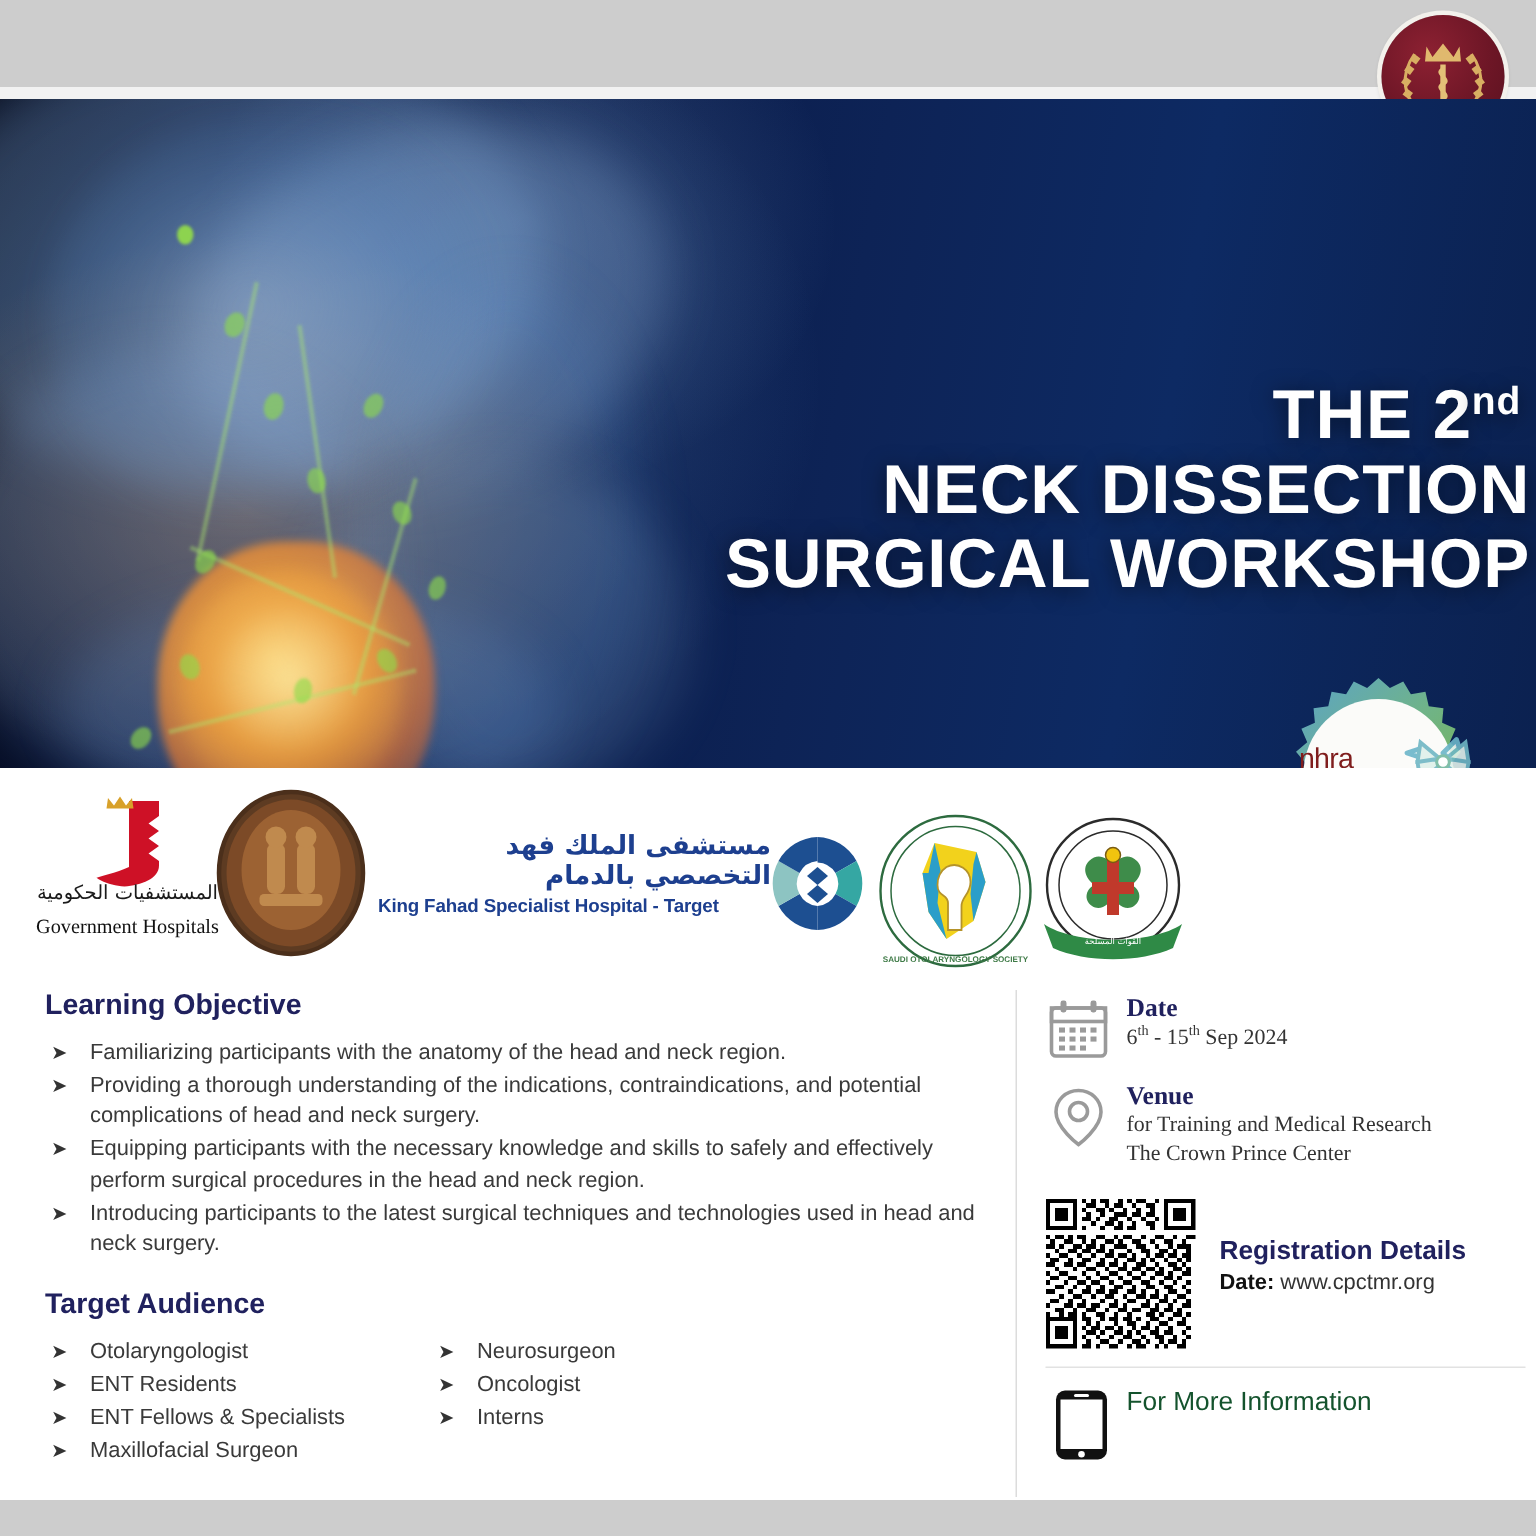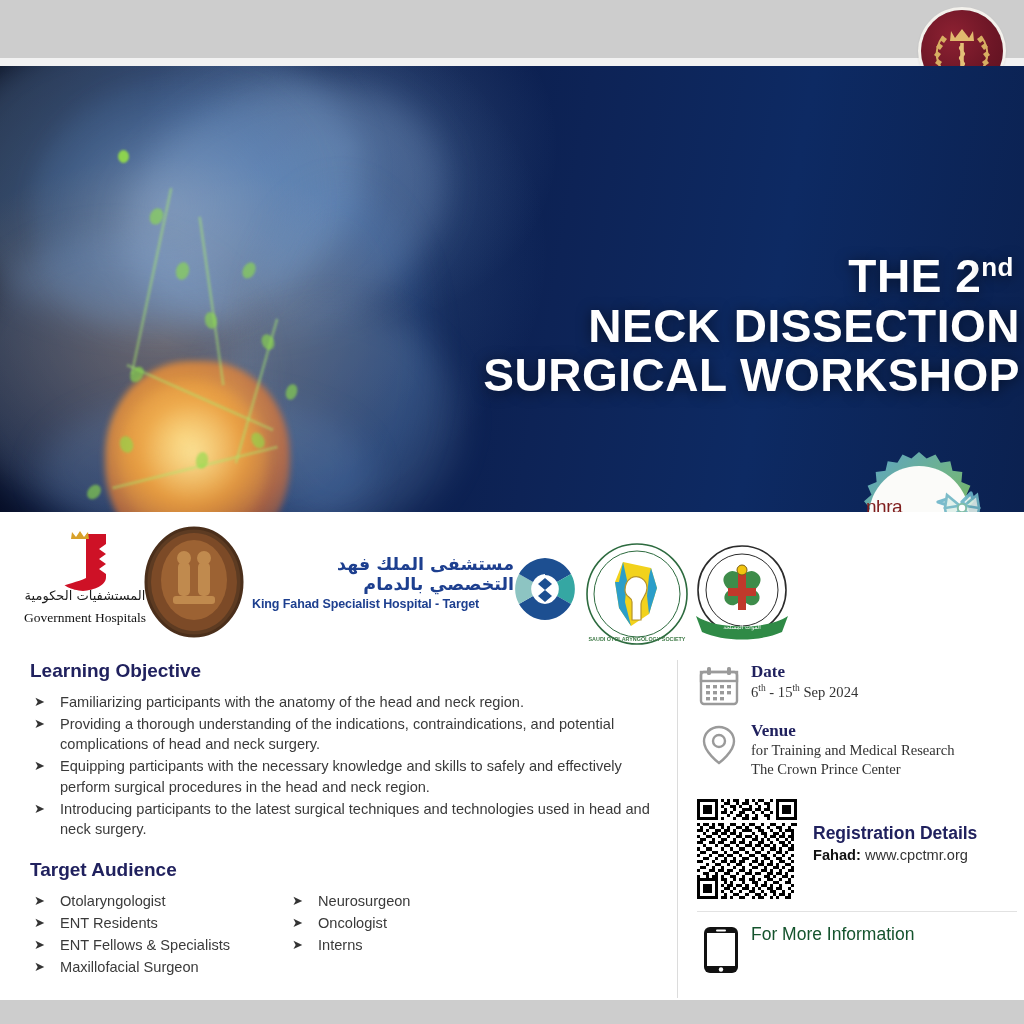--- a/index.html
+++ b/index.html
@@ -451,21 +451,21 @@
             <path d="M9 27h1v1h-1zM11 27h1v1h-1zM15 27h1v1h-1zM18 27h2v1h-2zM22 27h1v1h-1zM25 27h2v1h-2zM29 27h2v1h-2z"></path>
             <path d="M8 28h1v1h-1zM10 28h2v1h-2zM13 28h2v1h-2zM16 28h1v1h-1zM19 28h1v1h-1zM21 28h2v1h-2zM24 28h1v1h-1zM27 28h1v1h-1zM31 28h1v1h-1z"></path>
             <path d="M9 29h2v1h-2zM12 29h1v1h-1zM15 29h2v1h-2zM18 29h1v1h-1zM20 29h1v1h-1zM23 29h2v1h-2zM26 29h2v1h-2zM30 29h1v1h-1z"></path>
             <path d="M8 30h1v1h-1zM11 30h1v1h-1zM14 30h1v1h-1zM17 30h2v1h-2zM21 30h1v1h-1zM24 30h2v1h-2zM28 30h1v1h-1zM31 30h1v1h-1z"></path>
             <path d="M9 31h1v1h-1zM12 31h2v1h-2zM16 31h1v1h-1zM19 31h2v1h-2zM22 31h1v1h-1zM25 31h1v1h-1zM27 31h2v1h-2zM30 31h1v1h-1z"></path>
             <path d="M8 32h2v1h-2zM11 32h1v1h-1zM14 32h2v1h-2zM18 32h1v1h-1zM20 32h2v1h-2zM24 32h1v1h-1zM26 32h1v1h-1zM29 32h2v1h-2z"></path>
           </g>
         </svg>
         <div class="qrtext">
           <div class="ttl">Registration Details</div>
-          <div class="lnk"><b>Fahad:</b> <span>www.cpctmr.org</span></div>
+          <div class="lnk"><b>Date:</b> <span>www.cpctmr.org</span></div>
         </div>
       </div>
 
       <div class="hr"></div>
 
       <div class="phone">
         <svg class="ico" viewBox="0 0 36 48">
           <rect x="1" y="1" width="34" height="46" rx="6" fill="#111111"></rect>
           <rect x="4" y="7" width="28" height="33" fill="#ffffff"></rect>
           <rect x="13" y="3.4" width="10" height="2" rx="1" fill="#ffffff"></rect>

